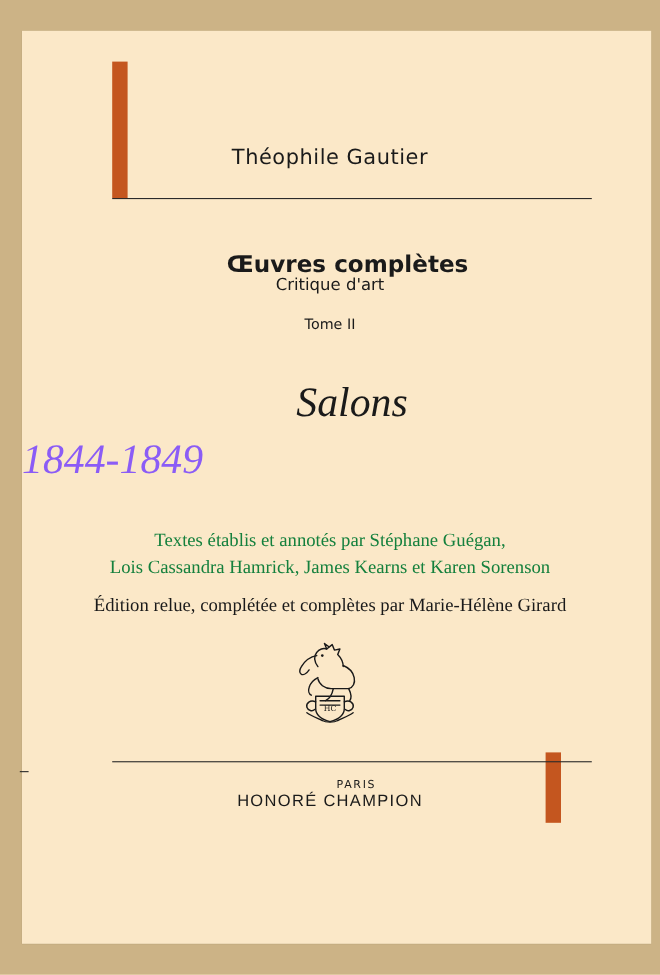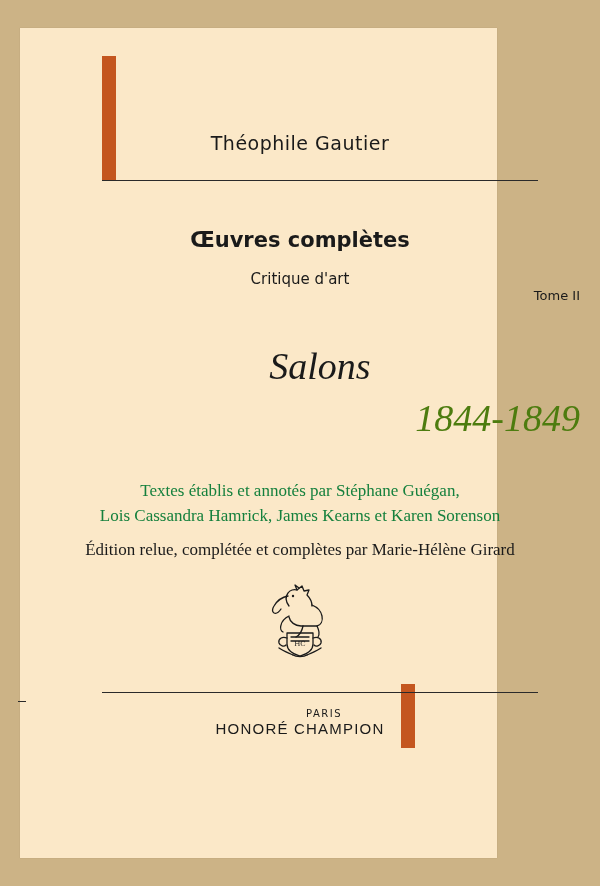--- a/index.html
+++ b/index.html
@@ -10,21 +10,21 @@
     width: 600px;
     height: 886px;
     background: #ccb386;
     font-family: "Liberation Serif", serif;
     overflow: hidden;
   }
   .page {
     position: absolute;
     left: 20px;
     top: 28px;
-    width: 477px;
+    width: 572px;
     height: 830px;
     background: #fbe8c8;
     box-shadow: 0 0 1px rgba(0,0,0,0.15);
   }
   
   .bar {
     position: absolute;
     background: #c4561f;
   }
   .bar-top {
@@ -82,58 +82,59 @@
   }
   .oeuvres {
     position: absolute;
     top: 200px;
     width: 100%;
     text-align: center;
     font-size: 21px;
     font-weight: bold;
     color: #1a1a1a;
     font-family: "DejaVu Sans", sans-serif;
+    padding-left: 16px;
   }
   .subtitle {
     position: absolute;
-    top: 242px;
+    top: 222px;
     width: 100%;
     text-align: center;
     font-size: 15px;
     color: #1a1a1a;
     font-family: "DejaVu Sans", sans-serif;
   }
   .tome {
     position: absolute;
     top: 260px;
     width: 100%;
-    text-align: right;
+    text-align: center;
     font-size: 13px;
     color: #1a1a1a;
     font-family: "DejaVu Sans", sans-serif;
   }
   .maintitle {
     position: absolute;
     top: 316px;
     width: 100%;
     text-align: center;
     font-size: 38px;
     font-style: italic;
     color: #1a1a1a;
     font-family: "Liberation Serif", serif;
     margin-left: 20px;
   }
   .years {
     position: absolute;
     top: 368px;
     width: 100%;
-    text-align: right;
+    text-align: left;
     font-size: 38px;
     font-style: italic;
-    color: #4d7c0f;
+    color: #8b5cf6;
     font-family: "Liberation Serif", serif;
   }
   .credits {
     position: absolute;
     top: 450px;
     width: 100%;
     text-align: center;
     font-size: 17px;
     line-height: 25px;
     color: #15803d;

